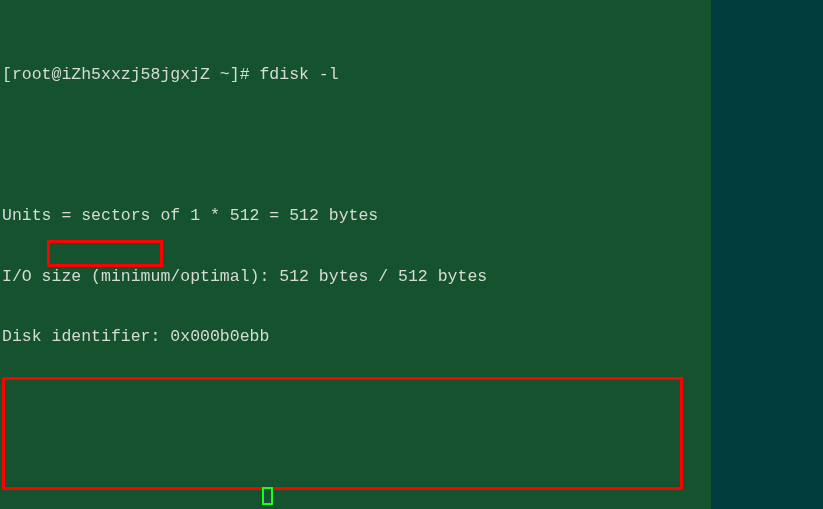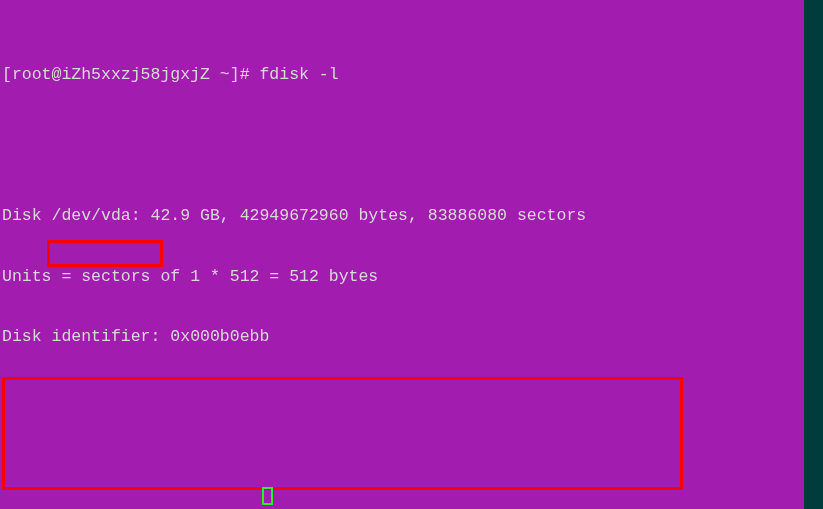--- a/index.html
+++ b/index.html
@@ -2,23 +2,23 @@
 <html><head>
 <meta charset="utf-8">
 <style>
   html, body {
     margin: 0;
     padding: 0;
     background: #013c3c;
   }
   #terminal {
     position: relative;
-    width: 804px;
+    width: 711px;
     height: 509px;
-    background: #a21caf;
+    background: #14532d;
     overflow: hidden;
     font-family: "Liberation Mono", "DejaVu Sans Mono", monospace;
     font-size: 16.5px;
     line-height: 20.2px;
     color: #d7dbd5;
     letter-spacing: 0px;
   }
   #screen {
     position: absolute;
     left: 2px;
@@ -66,22 +66,22 @@
 </head>
 <body>
 
 <div id="terminal">
 
   <div id="screen">
 
     <div class="line">[root@iZh5xxzj58jgxjZ ~]# fdisk -l</div>
     <div class="blank"></div>
 
-    <div class="line">Disk /dev/vda: 42.9 GB, 42949672960 bytes, 83886080 sectors</div>
     <div class="line">Units = sectors of 1 * 512 = 512 bytes</div>
+    <div class="line">I/O size (minimum/optimal): 512 bytes / 512 bytes</div>
     <div class="line">Disk identifier: 0x000b0ebb</div>
     
 
     
     
     
 
     
     
     

